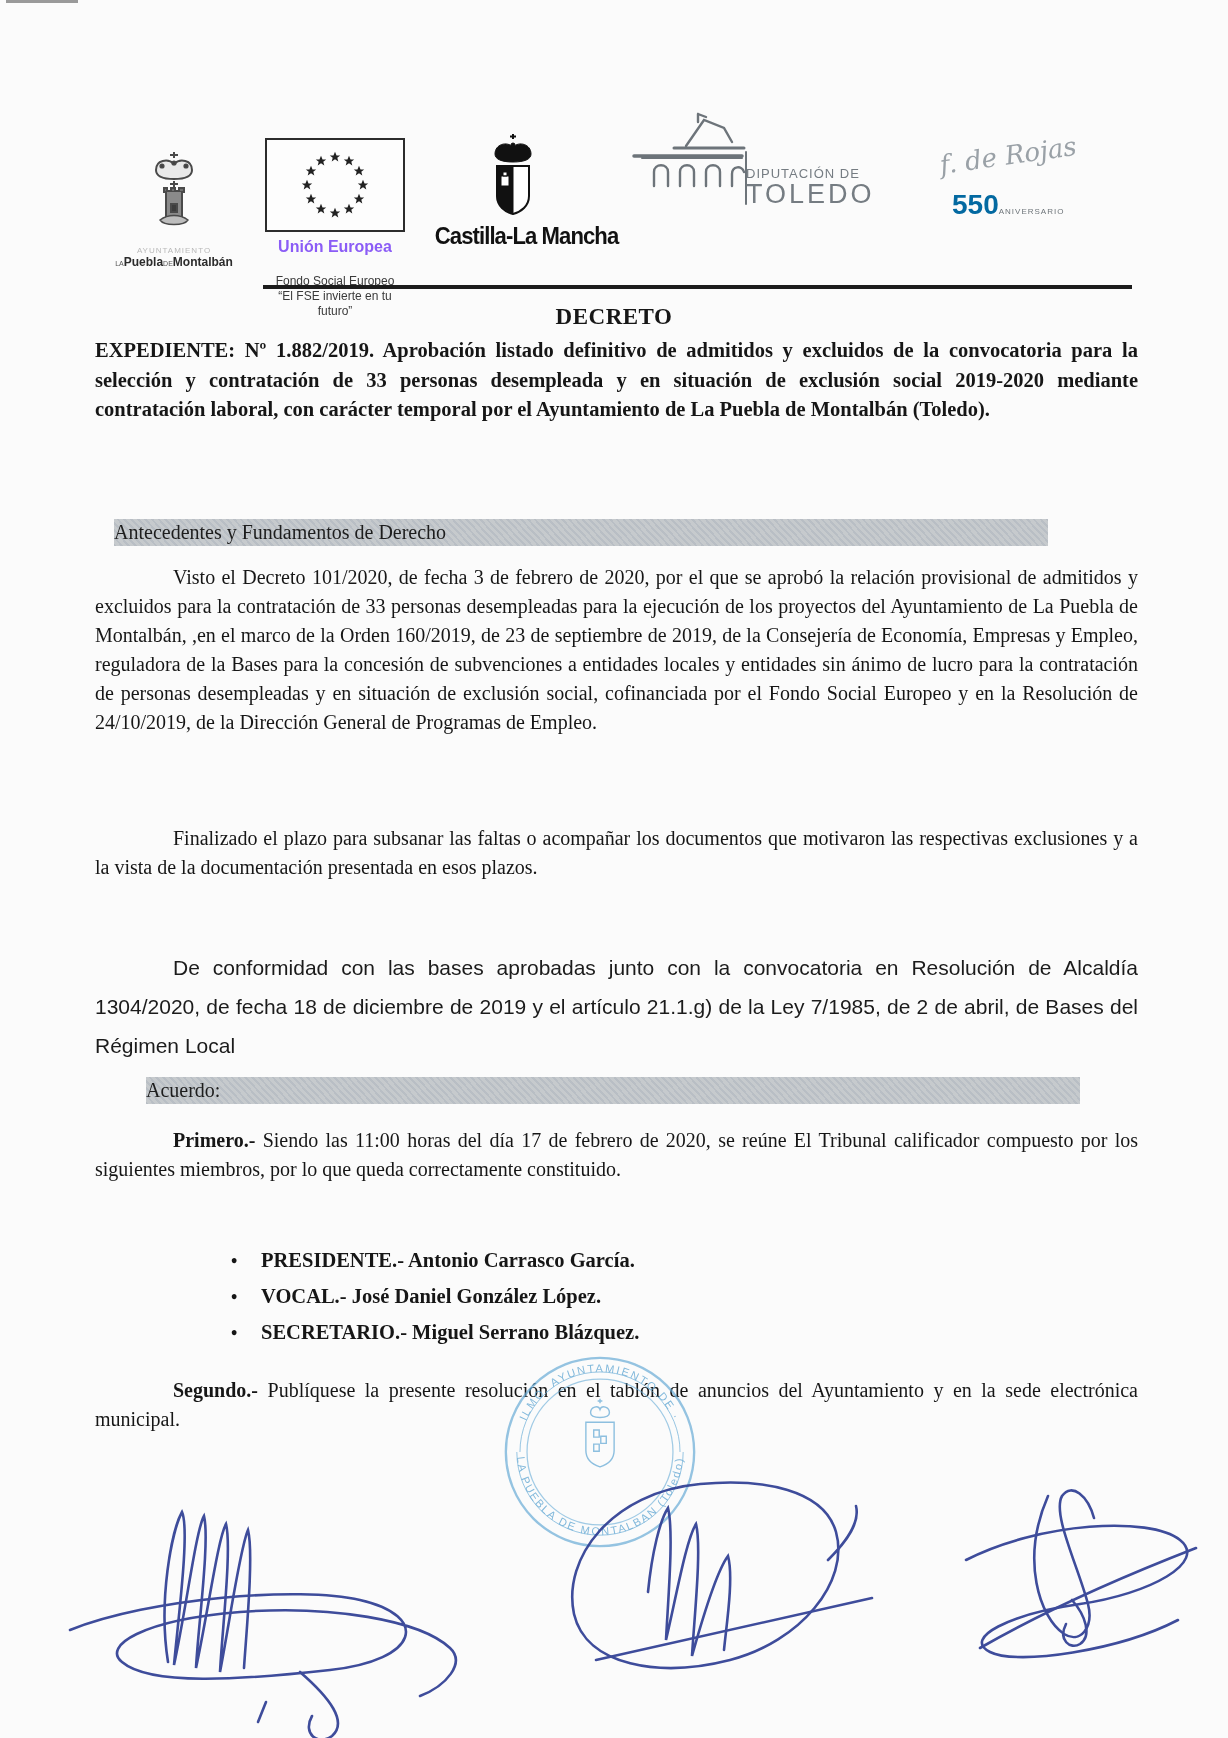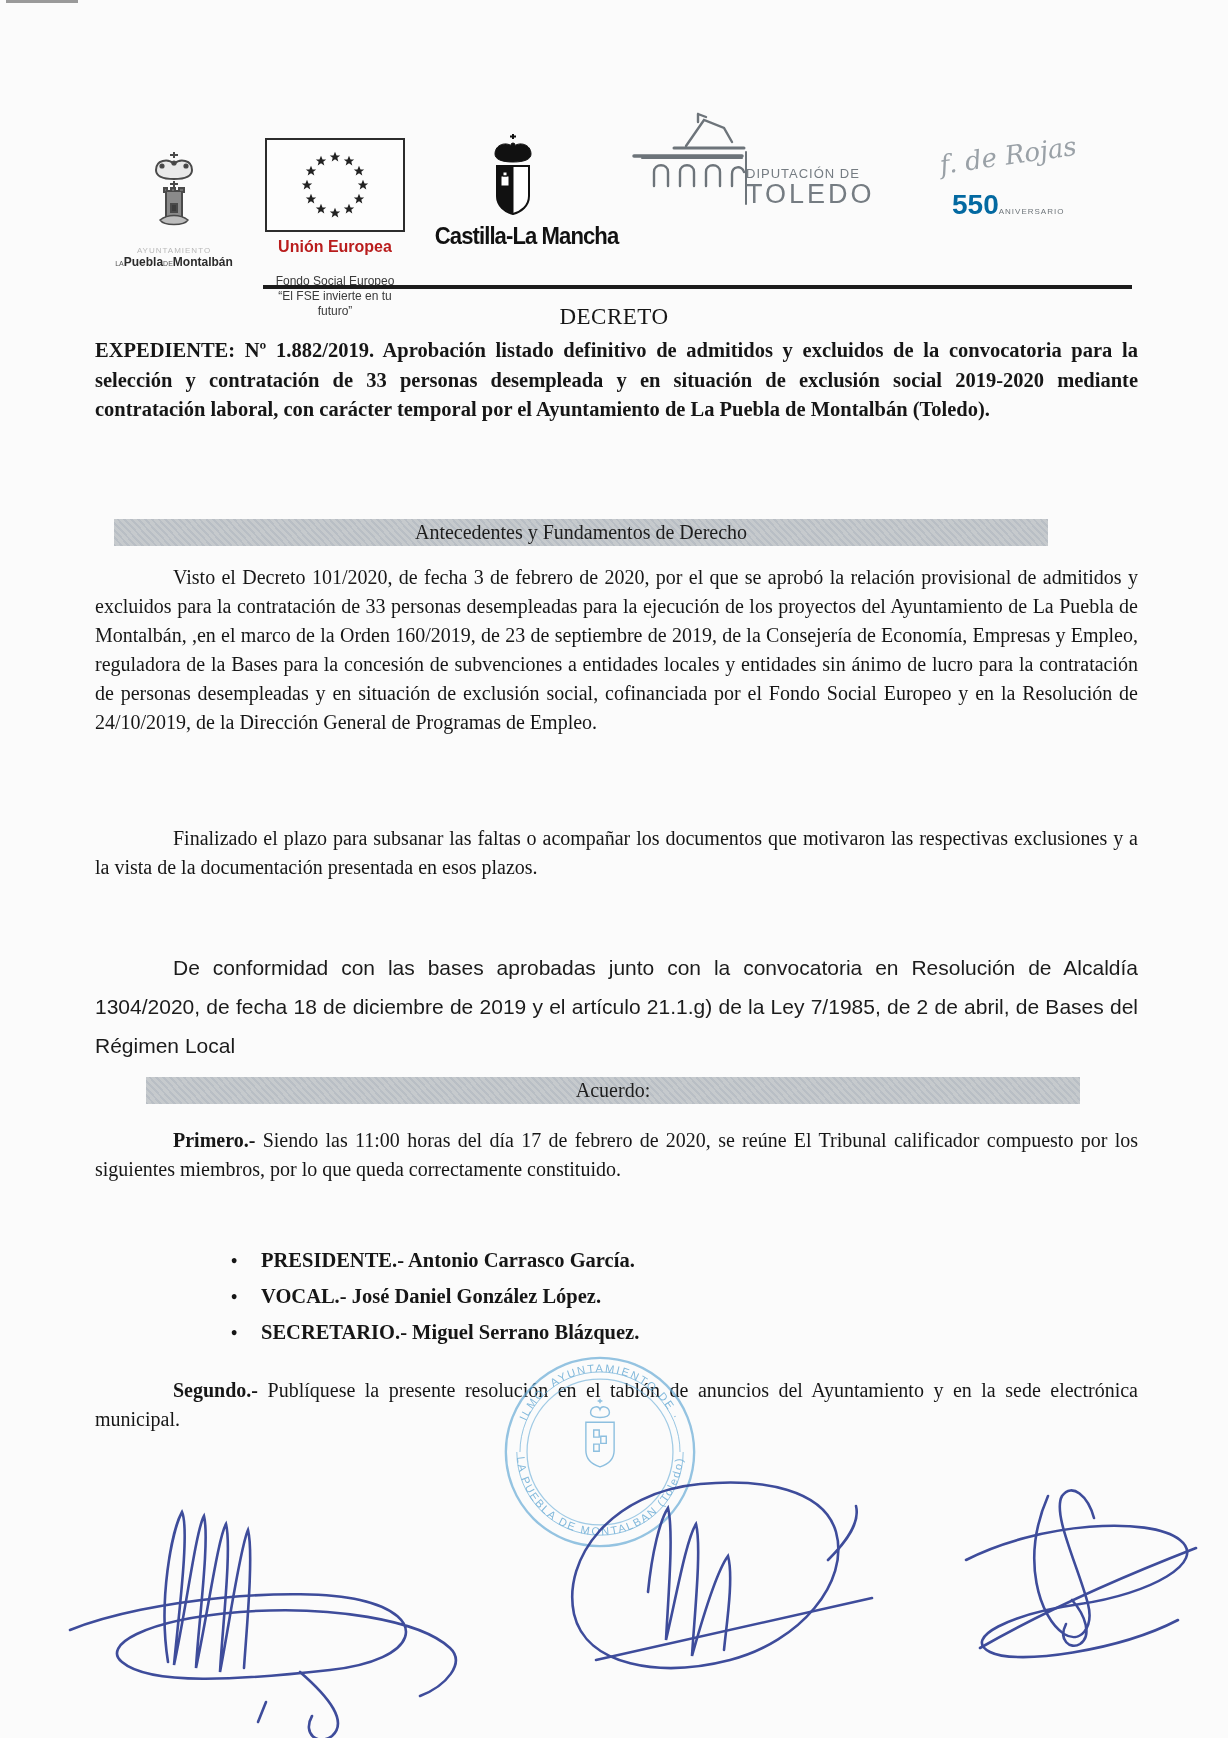--- a/index.html
+++ b/index.html
@@ -14,41 +14,41 @@
   }
   
   .logo-strip{position:absolute;left:0;top:0;width:1228px;height:300px;}
   .scan-artifact{position:absolute;left:6px;top:0;width:72px;height:3px;background:#9a9a9a;}
   .logo-ayto{position:absolute;left:104px;top:148px;width:140px;text-align:center;}
   .ayto-top{font-family:"Liberation Sans",sans-serif;font-size:8px;color:#b9b9b9;letter-spacing:1px;margin-top:2px;}
   .ayto-name{font-family:"Liberation Sans",sans-serif;font-size:12px;color:#2b2b2b;font-weight:bold;}
   .ayto-name .tiny{font-size:7px;font-weight:normal;color:#555;}
   .logo-eu{position:absolute;left:264px;top:138px;width:142px;text-align:center;}
   .eu-flag{width:136px;height:90px;border:2px solid #2c2c2c;margin:0 auto;background:#fdfdfd;}
-  .eu-title{font-family:"Liberation Sans",sans-serif;font-weight:bold;font-size:16px;margin-top:6px;color:#b91c1c;}
+  .eu-title{font-family:"Liberation Sans",sans-serif;font-weight:bold;font-size:16px;margin-top:6px;color:#8b5cf6;}
   .eu-sub{font-family:"Liberation Sans",sans-serif;font-size:12px;color:#3a3a3a;line-height:15px;margin-top:18px;}
   .logo-clm{position:absolute;left:428px;top:132px;width:170px;text-align:center;}
   .clm-label{font-family:"Liberation Sans",sans-serif;font-weight:bold;font-size:24px;letter-spacing:-1px;color:#111;transform:scaleX(.92);transform-origin:center;margin-top:4px;white-space:nowrap;}
   .logo-dip{position:absolute;left:628px;top:108px;width:300px;}
   .dip-text{position:absolute;left:118px;top:58px;color:#757c82;font-family:"Liberation Sans",sans-serif;}
   .dip-l1{font-size:13px;letter-spacing:1px;}
   .dip-l2{font-size:27px;letter-spacing:3px;margin-top:-2px;text-align:center;}
   .logo-rojas{position:absolute;left:940px;top:150px;width:220px;color:#8d949a;}
   .rojas-script{font-family:"DejaVu Serif",serif;font-style:italic;font-size:26px;color:#9aa1a7;transform:rotate(-8deg);transform-origin:left;white-space:nowrap;}
   .rojas-550{font-family:"Liberation Sans",sans-serif;font-weight:bold;font-size:28px;color:#0369a1;display:inline-block;margin-top:3px;}
   .rojas-cap{font-family:"Liberation Sans",sans-serif;font-size:8px;letter-spacing:1px;color:#6d7479;margin-top:32px;}
   .head-rule{position:absolute;left:263px;top:285px;width:869px;height:4px;background:#1c1c1c;}
   
-  .doc-title{position:absolute;left:0;top:304px;width:1228px;text-align:center;font-weight:normal;font-size:23px;letter-spacing:.5px;}
+  .doc-title{position:absolute;left:0;top:304px;width:1228px;text-align:center;font-weight:bold;font-size:23px;letter-spacing:.5px;}
   .expediente{position:absolute;left:95px;top:336px;width:1043px;font-weight:bold;font-size:20.5px;line-height:29.5px;text-align:justify;}
   .graybar{
     position:absolute;left:114px;width:934px;height:27px;
     background:#c6cacd;
     background-image:repeating-linear-gradient(47deg,rgba(150,160,175,.28) 0 2px,rgba(255,255,255,0) 2px 5px);
-    text-align:center;font-size:20px;color:#1d1d1d;line-height:27px;
+    font-size:20px;color:#1d1d1d;line-height:27px;
   }
   .bar-antecedentes{top:519px;}
   .bar-acuerdo{top:1077px;margin-left:32px;}
   .para{position:absolute;left:95px;width:1043px;font-size:20px;line-height:29px;text-align:justify;}
   .indent{text-indent:78px;}
   .p1{top:563px;}
   .p2{top:824px;}
   .p3{top:948px;font-family:"Liberation Sans",sans-serif;font-size:21px;line-height:39px;text-align:justify;color:#1b1b1b;}
   .p4{top:1126px;}
   .p5{top:1376px;}

